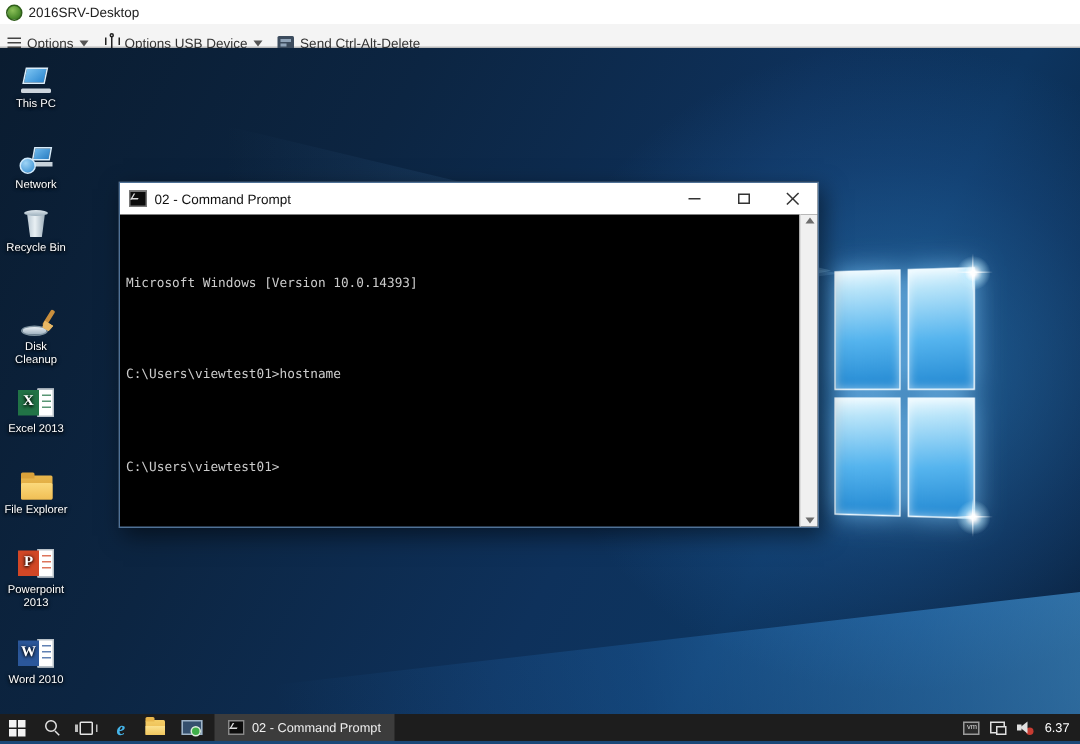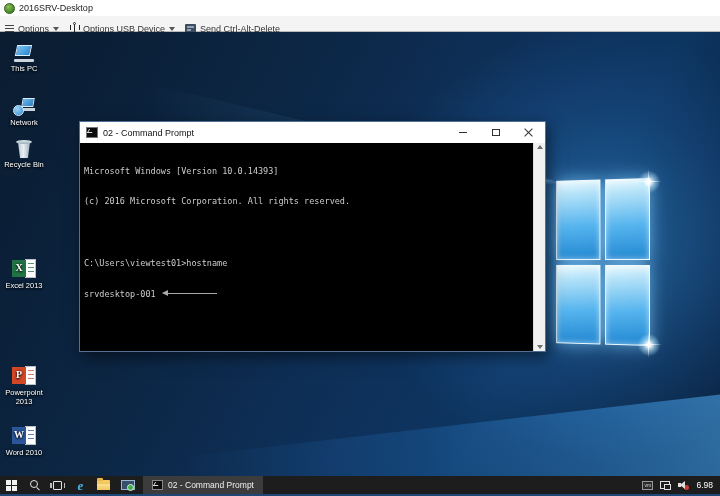--- a/index.html
+++ b/index.html
@@ -107,21 +107,21 @@
   .cmd-title { font-size:9px; color:#111; }
   .cmd-controls { margin-left:auto; display:flex; height:100%; }
   .ctl { width:33px; display:flex; align-items:center; justify-content:center; }
   .min-glyph { width:8px; height:1px; background:#333; }
   .max-glyph { width:8px; height:7px; border:1px solid #333; }
   .close-glyph { position:relative; width:9px; height:9px; }
   .close-glyph::before, .close-glyph::after { content:""; position:absolute; left:-1px; top:4px; width:11px; height:1px; background:#333; }
   .close-glyph::before { transform:rotate(45deg); }
   .close-glyph::after { transform:rotate(-45deg); }
 
-  .cmd-body { position:absolute; left:0; top:21px; right:12px; bottom:0; padding:2px 3px 0 4px;
+  .cmd-body { position:absolute; left:0; top:21px; right:12px; bottom:0; padding:20px 3px 0 4px;
     font-family:"DejaVu Sans Mono", monospace; font-size:8.5px; line-height:10.3px; color:#cccccc; white-space:pre; overflow:hidden; }
   .cline { height:10.3px; }
   .anno-arrow { display:inline-block; vertical-align:middle; margin-left:7px; width:54px; height:1px; background:#a8a8a8; position:relative; top:-1px; }
   .anno-arrow::before { content:""; position:absolute; left:-1px; top:-3px; width:0; height:0;
     border-top:3.5px solid transparent; border-bottom:3.5px solid transparent; border-right:6px solid #a8a8a8; }
 
   .cmd-scrollbar { position:absolute; top:21px; right:0; bottom:0; width:12px; background:#f0f0f0; border-left:1px solid #dcdcdc; }
   .sb-up { position:absolute; top:2px; left:3px; width:0; height:0; border-left:3px solid transparent; border-right:3px solid transparent; border-bottom:4px solid #6d6d6d; }
   .sb-down { position:absolute; bottom:2px; left:3px; width:0; height:0; border-left:3px solid transparent; border-right:3px solid transparent; border-top:4px solid #6d6d6d; }
 
@@ -225,32 +225,51 @@
   </div>
   <div class="dicon" style="top:102px;">
     <div class="ig">
         <span class="bin-icon">
           <span class="bin-body"></span>
           <span class="bin-lid"></span>
         </span>
       </div>
     <div>Recycle Bin</div>
   </div>
+  <div class="dicon" style="top:168px;">
+    <div class="ig">
+        <span class="disk-icon">
+          <span class="disk-plate"></span>
+          <span class="disk-broom"></span>
+          <span class="disk-brush"></span>
+        </span>
+      </div>
+    <div>Disk Cleanup</div>
+  </div>
   <div class="dicon" style="top:223px;">
     <div class="ig">
       <span class="office-icon" style="--oc:#217346;">
           <span class="office-page">
             <i></i>
             <i></i>
             <i></i>
           </span>
           <span class="office-tile">X</span>
         </span>
     </div>
     <div>Excel 2013</div>
+  </div>
+  <div class="dicon" style="top:277px;">
+    <div class="ig">
+        <span class="folder-icon">
+          <span class="folder-back"></span>
+          <span class="folder-front"></span>
+        </span>
+      </div>
+    <div>File Explorer</div>
   </div>
   <div class="dicon" style="top:330px;">
     <div class="ig">
       <span class="office-icon" style="--oc:#d24726;">
           <span class="office-page">
             <i></i>
             <i></i>
             <i></i>
           </span>
           <span class="office-tile">P</span>
@@ -283,24 +302,22 @@
         <span class="ctl">
             <span class="max-glyph"></span>
           </span>
         <span class="ctl">
             <span class="close-glyph"></span>
           </span>
       </span>
     </div>
     <div class="cmd-body">
       <div class="cline">Microsoft Windows [Version 10.0.14393]</div>
-      <div class="cline">(c) 2016 Microsoft Corporation. All rights reserved.</div>
       <div class="cline"></div>
       <div class="cline">C:\Users\viewtest01&gt;hostname</div>
-      <div class="cline"><span>srvdesktop-001</span><span class="anno-arrow"></span></div>
       <div class="cline"></div>
       <div class="cline"><span>C:\Users\viewtest01&gt;</span></div>
     </div>
     <div class="cmd-scrollbar">
       <span class="sb-up"></span>
       <span class="sb-down"></span>
     </div>
   </div>
 </div>
 
@@ -332,15 +349,15 @@
     <span class="task-cmd-icon"></span>
     <span>02 - Command Prompt</span>
   </div>
   <div class="tb-spacer"></div>
   <div class="tray">
     <span class="vm-icon">vm</span>
     <span class="net-tray"></span>
     <span class="vol-tray">
         <span class="vol-badge"></span>
       </span>
-    <span class="clock">6.98</span>
+    <span class="clock">6.37</span>
   </div>
 </div>
 
 </body></html>

